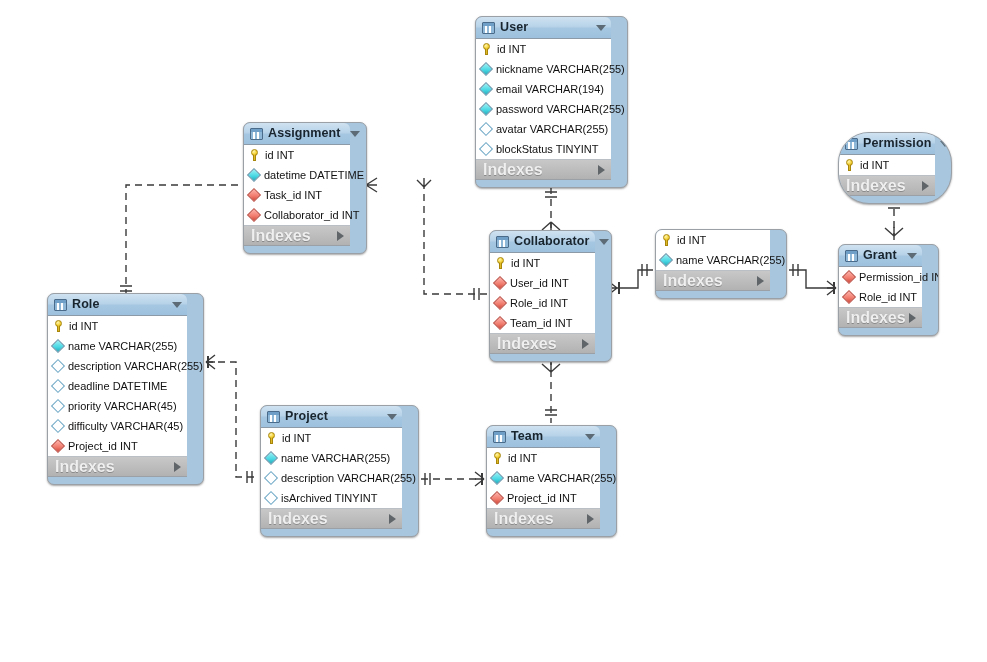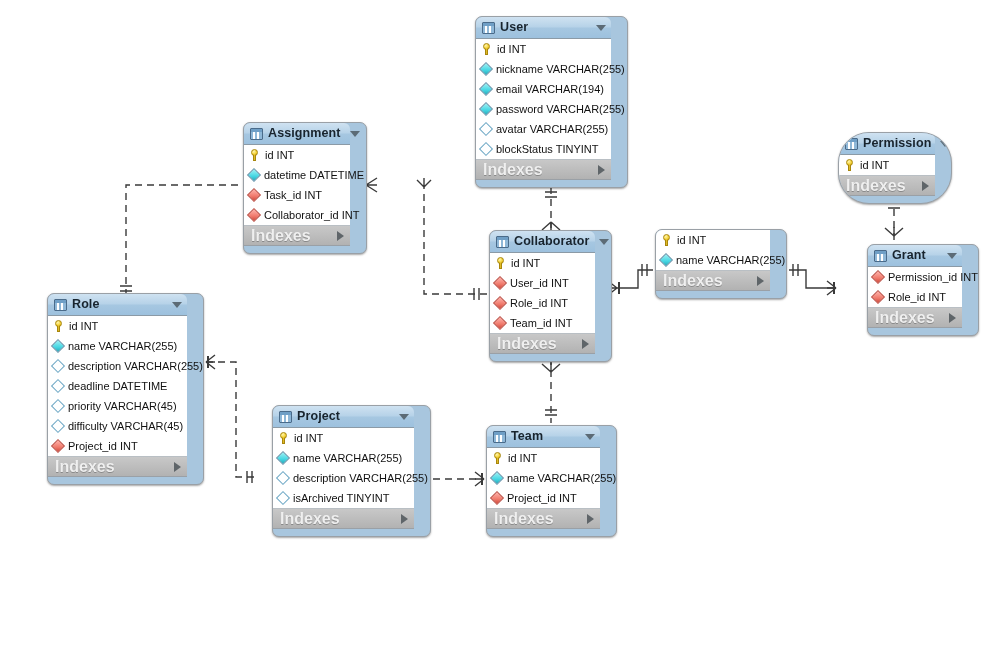--- a/index.html
+++ b/index.html
@@ -395,21 +395,21 @@
           <div class="col-row">
             <span class="ico-dia filled"></span>
             <span class="col-name">name VARCHAR(255)</span>
           </div>
         </div>
         <div class="tbl-indexes">
           <span class="idx-label">Indexes</span>
           <span class="idx-caret"></span>
         </div>
       </div>
-      <div class="table-box" style="left: 838px; top: 244px; width: 112px; margin-left: 29px;">
+      <div class="table-box" style="left: 838px; top: 244px; width: 101px;">
         <div class="tbl-header">
           <span class="tbl-icon"></span>
           <span class="tbl-title">Grant</span>
           <span class="tbl-caret"></span>
         </div>
         <div class="tbl-body">
           <div class="col-row">
             <span class="ico-dia fk"></span>
             <span class="col-name">Permission_id INT</span>
           </div>
@@ -457,21 +457,21 @@
           <div class="col-row">
             <span class="ico-dia fk"></span>
             <span class="col-name">Project_id INT</span>
           </div>
         </div>
         <div class="tbl-indexes">
           <span class="idx-label">Indexes</span>
           <span class="idx-caret"></span>
         </div>
       </div>
-      <div class="table-box" style="left: 260px; top: 405px; width: 159px; margin-left: 12px;">
+      <div class="table-box" style="left: 260px; top: 405px; width: 159px;">
         <div class="tbl-header">
           <span class="tbl-icon"></span>
           <span class="tbl-title">Project</span>
           <span class="tbl-caret"></span>
         </div>
         <div class="tbl-body">
           <div class="col-row">
             <span class="ico-key"></span>
             <span class="col-name">id INT</span>
           </div>

